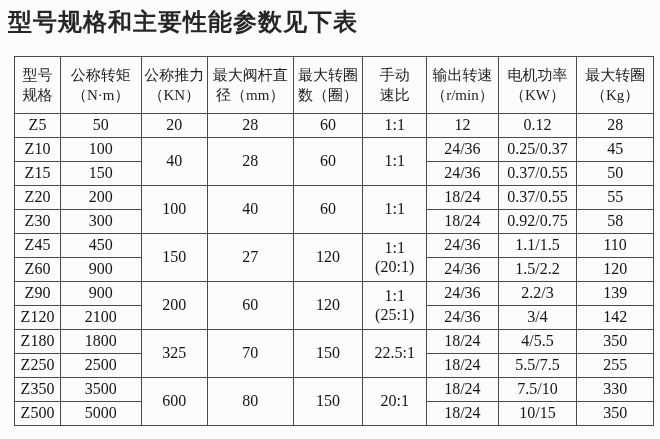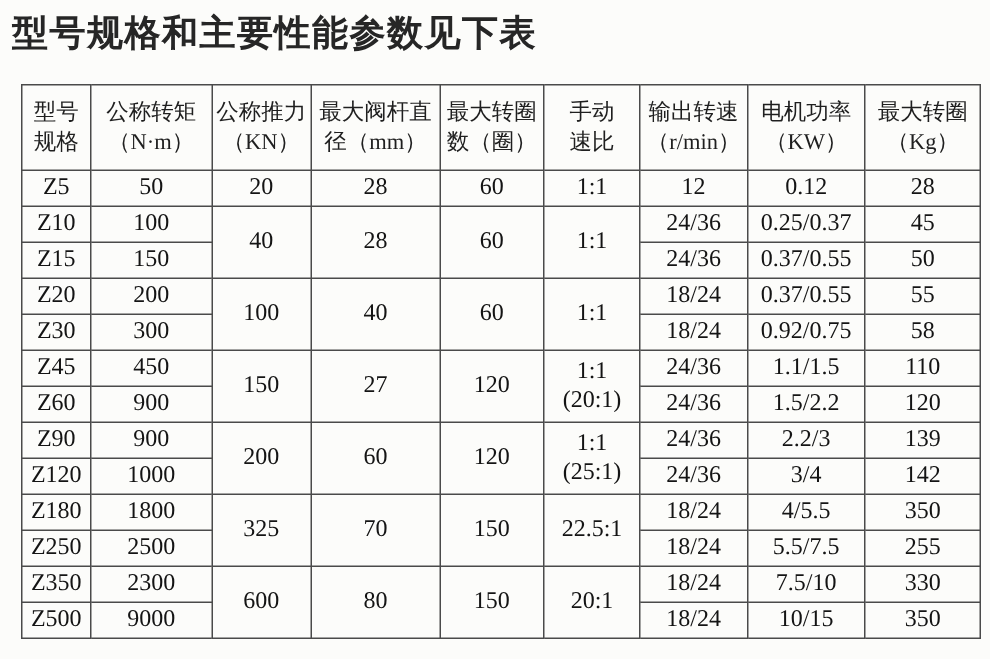--- a/index.html
+++ b/index.html
@@ -181,21 +181,21 @@
           <td rowspan="2">60</td>
           <td rowspan="2">120</td>
           <td rowspan="2">1:1
 (25:1)</td>
           <td>24/36</td>
           <td>2.2/3</td>
           <td>139</td>
         </tr>
         <tr>
           <td>Z120</td>
-          <td>1000</td>
+          <td>2100</td>
           <td>24/36</td>
           <td>3/4</td>
           <td>142</td>
         </tr>
         <tr>
           <td>Z180</td>
           <td>1800</td>
           <td rowspan="2">325</td>
           <td rowspan="2">70</td>
           <td rowspan="2">150</td>
@@ -206,31 +206,31 @@
         </tr>
         <tr>
           <td>Z250</td>
           <td>2500</td>
           <td>18/24</td>
           <td>5.5/7.5</td>
           <td>255</td>
         </tr>
         <tr>
           <td>Z350</td>
-          <td>2300</td>
+          <td>3500</td>
           <td rowspan="2">600</td>
           <td rowspan="2">80</td>
           <td rowspan="2">150</td>
           <td rowspan="2">20:1</td>
           <td>18/24</td>
           <td>7.5/10</td>
           <td>330</td>
         </tr>
         <tr>
           <td>Z500</td>
-          <td>9000</td>
+          <td>5000</td>
           <td>18/24</td>
           <td>10/15</td>
           <td>350</td>
         </tr>
       </tbody>
   </table>
 </div>
 
 </body></html>

